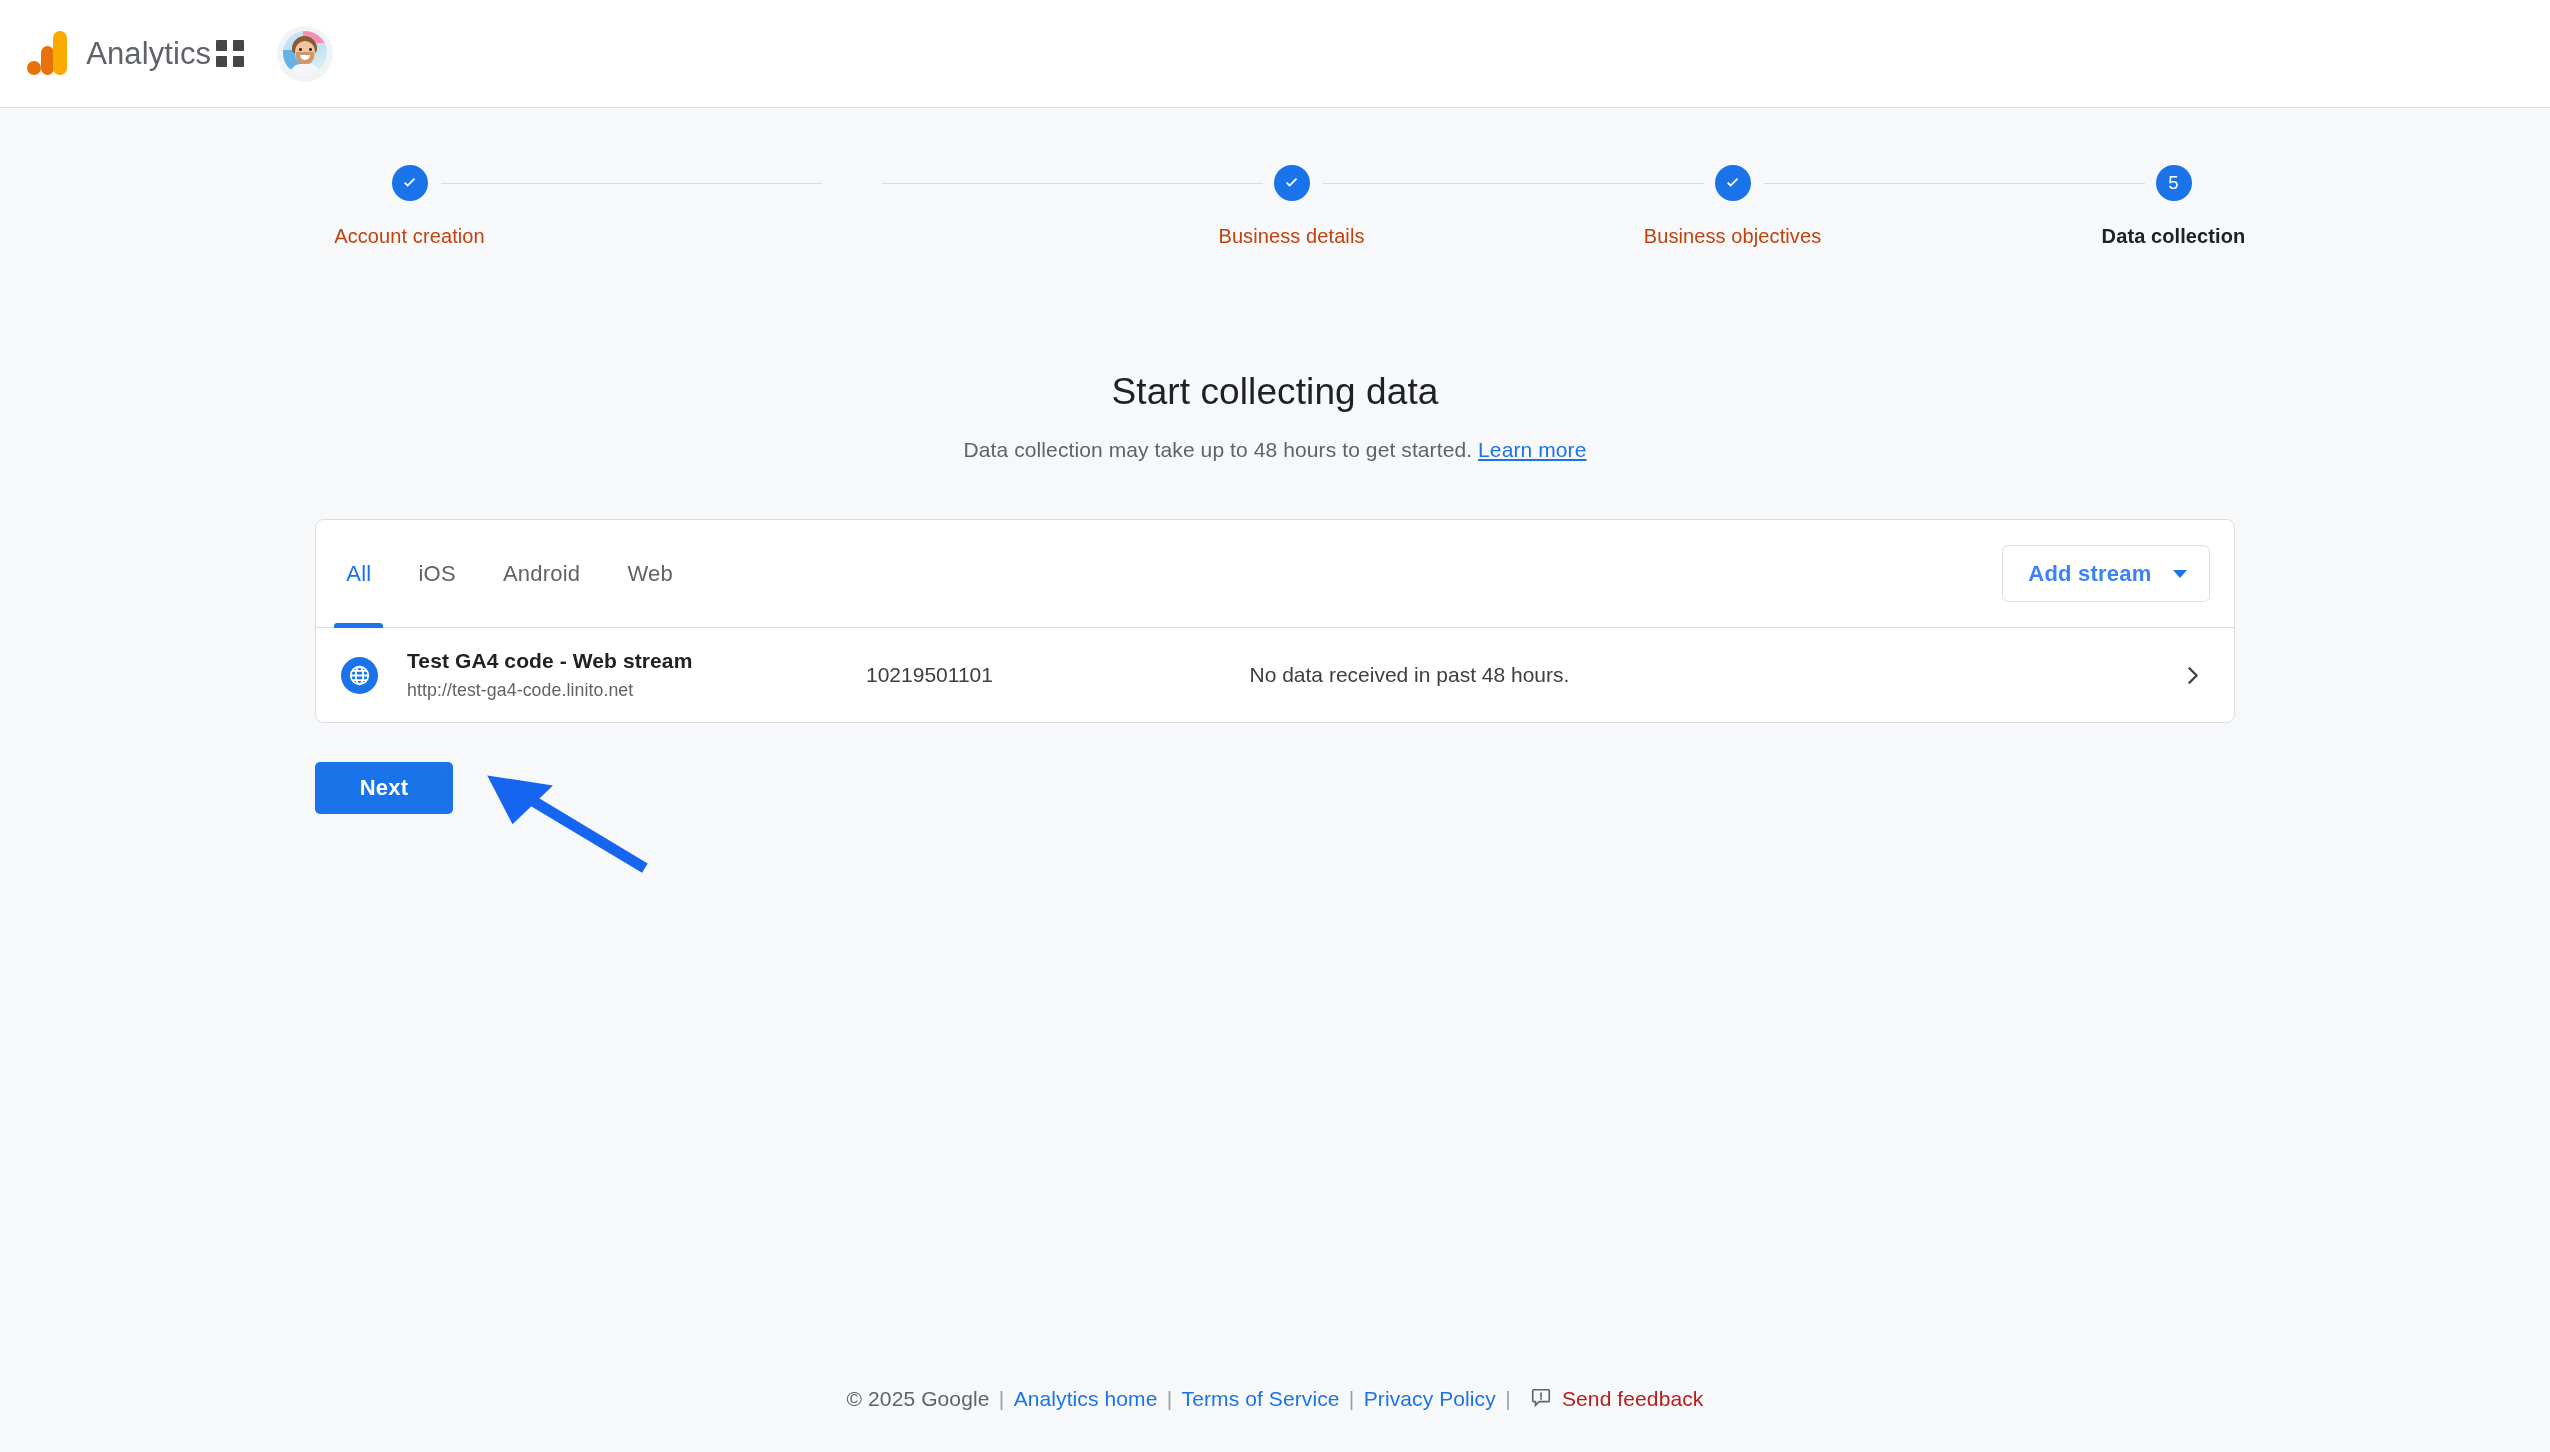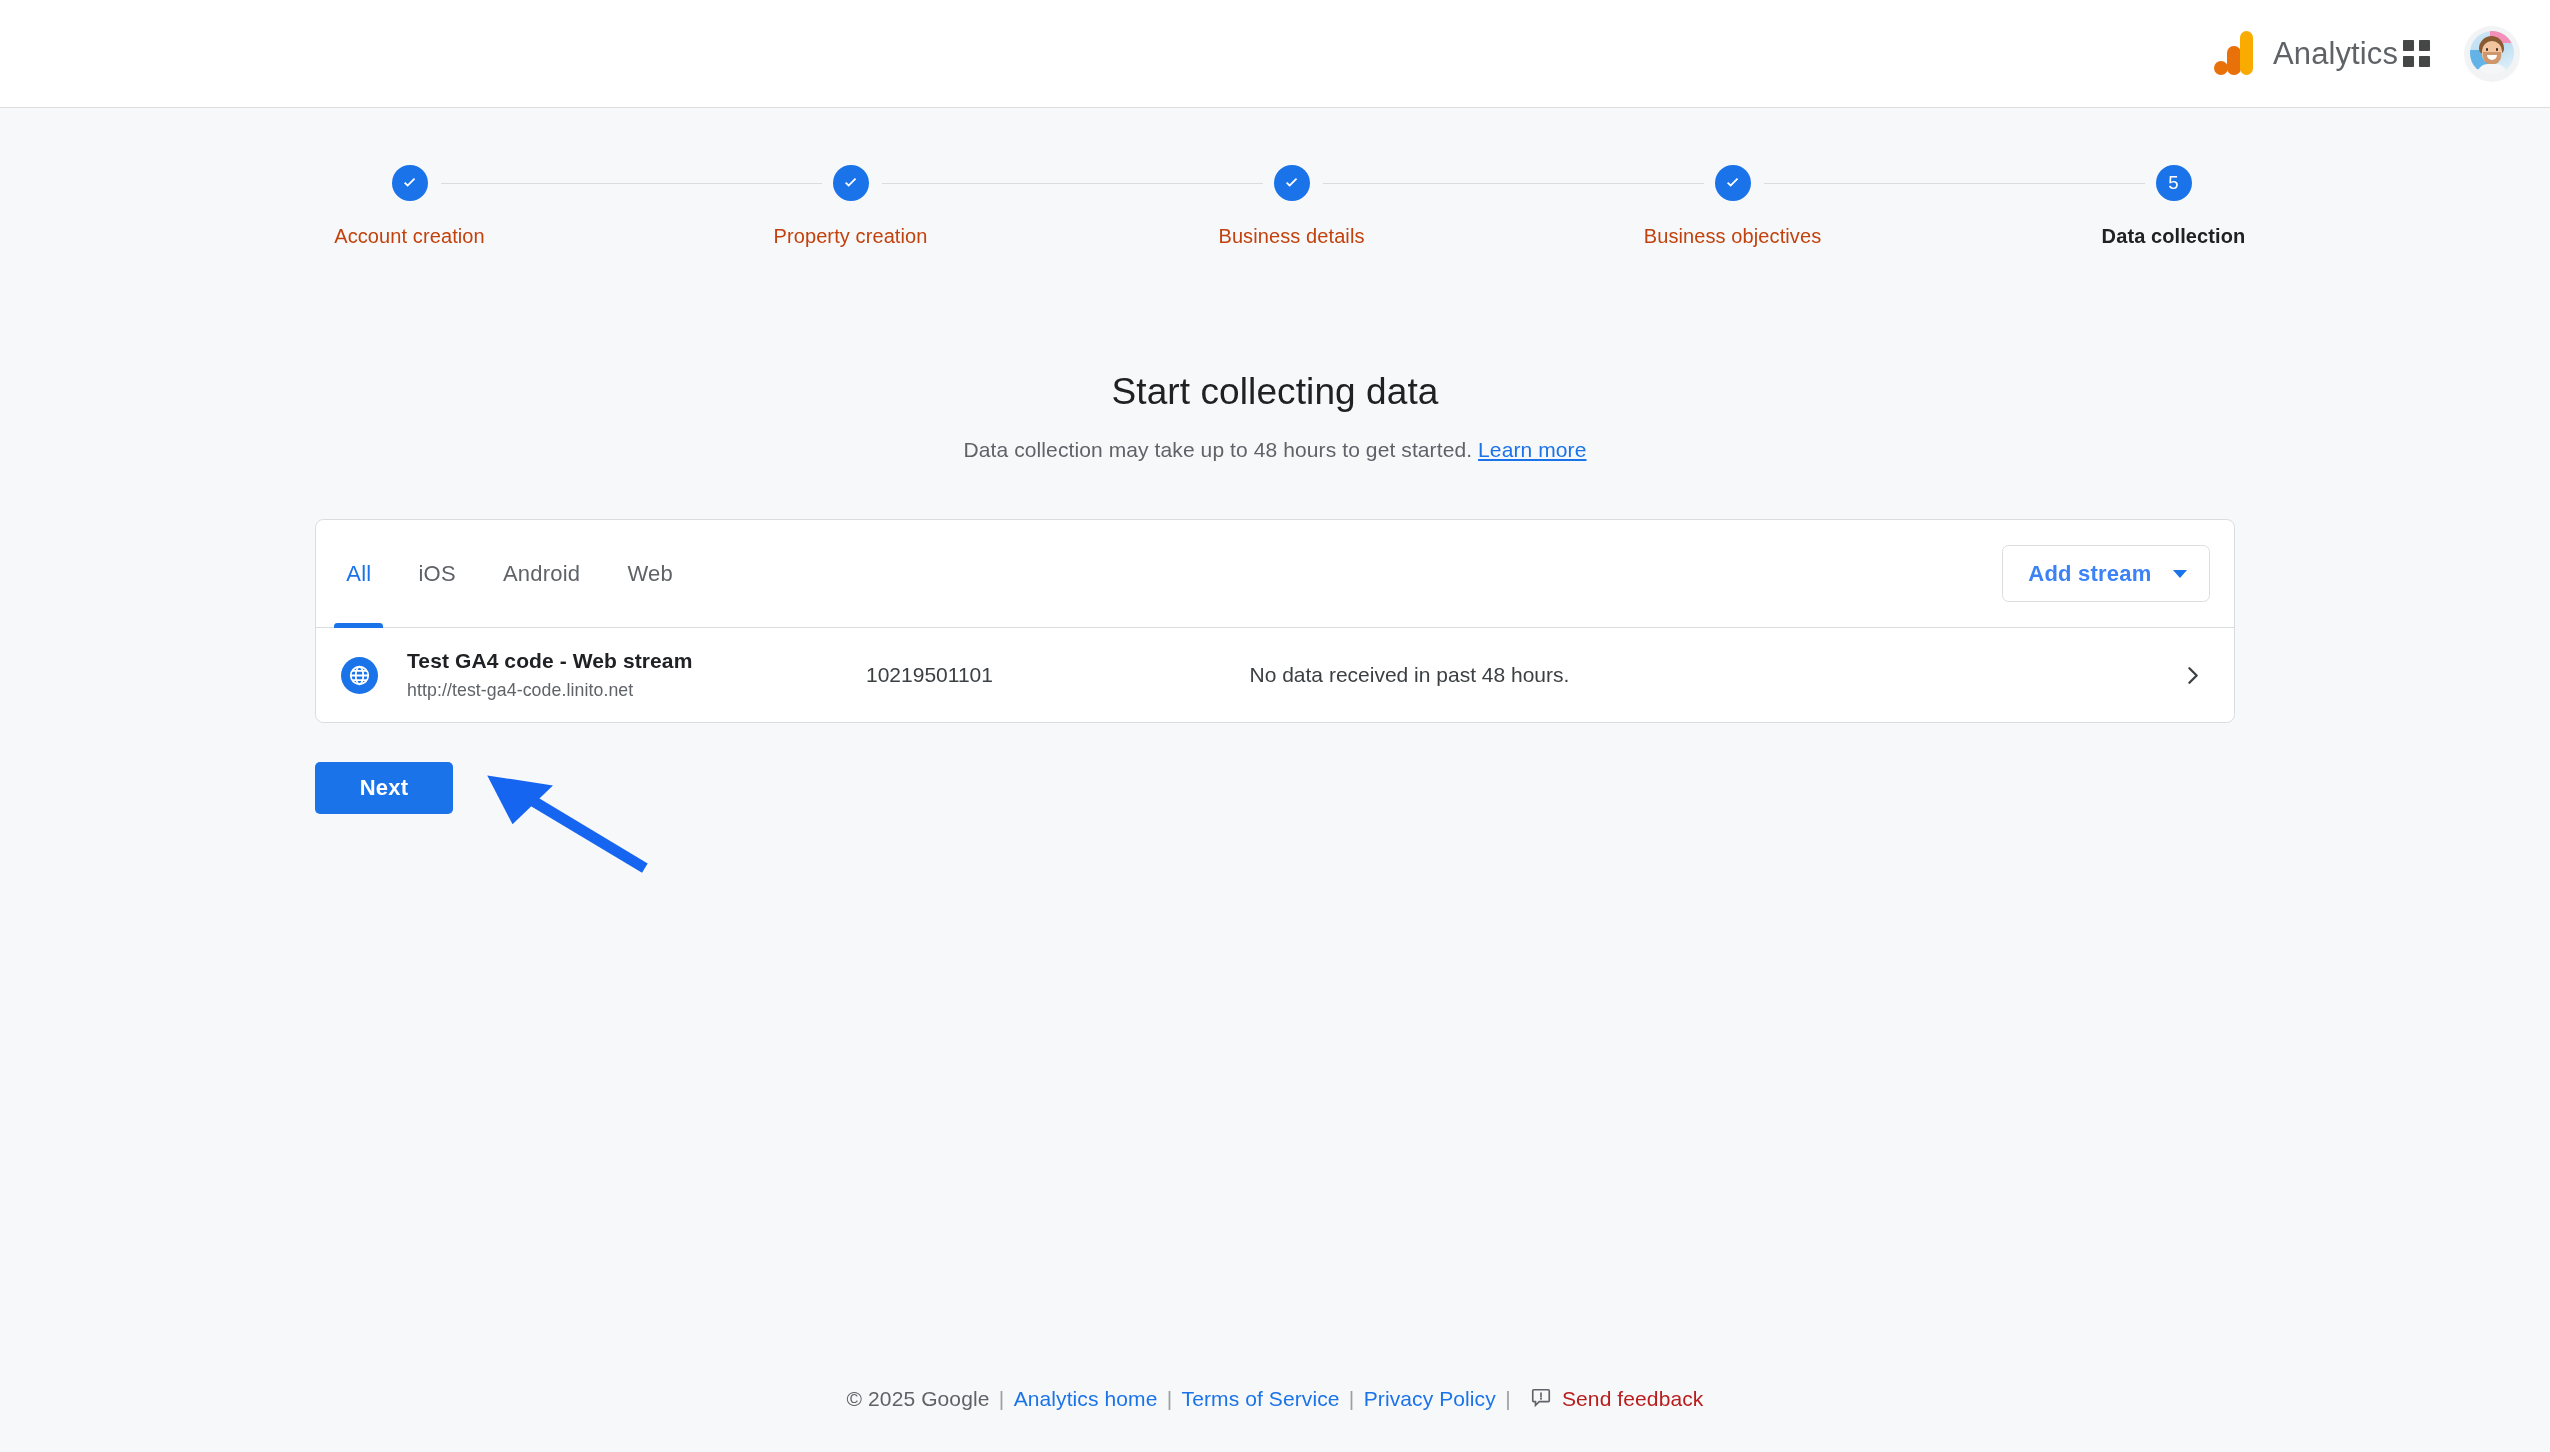--- a/index.html
+++ b/index.html
@@ -20,21 +20,21 @@
   
   .app-header {
     position: absolute;
     top: 0; left: 0;
     width: 2550px;
     height: 108px;
     background: #ffffff;
     border-bottom: 0.8px solid #dadce0;
     display: flex;
     align-items: center;
-    justify-content: flex-end;
+    justify-content: flex-start;
     padding: 0 30px 0 23.6px;
   }
 
   .brand {
     display: flex;
     align-items: center;
     gap: 18.6px;
   }
 
   .ga-logo {
@@ -496,28 +496,20 @@
 
   <div class="step" style="left:283px;">
     <div class="step-circle">
       <svg width="20" height="20" viewBox="0 0 24 24">
           <path d="M9.2 16.6 4.8 12.2l1.5-1.5 2.9 2.9 7.5-7.5 1.5 1.5z" fill="#fff"></path>
         </svg>
     </div>
     <div class="step-label">Account creation</div>
   </div>
 
-  <div class="step" style="left:724px;">
-    <div class="step-circle">
-      <svg width="20" height="20" viewBox="0 0 24 24">
-          <path d="M9.2 16.6 4.8 12.2l1.5-1.5 2.9 2.9 7.5-7.5 1.5 1.5z" fill="#fff"></path>
-        </svg>
-    </div>
-    <div class="step-label">Property creation</div>
-  </div>
 
   <div class="step" style="left:1165px;">
     <div class="step-circle">
       <svg width="20" height="20" viewBox="0 0 24 24">
           <path d="M9.2 16.6 4.8 12.2l1.5-1.5 2.9 2.9 7.5-7.5 1.5 1.5z" fill="#fff"></path>
         </svg>
     </div>
     <div class="step-label">Business details</div>
   </div>
 

